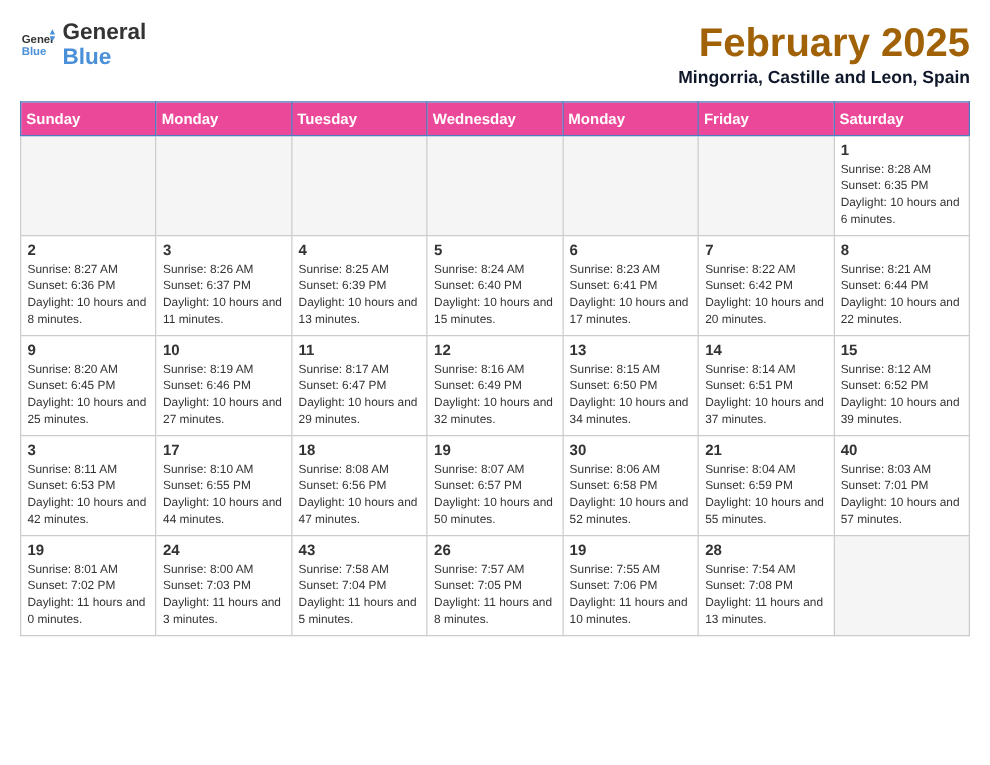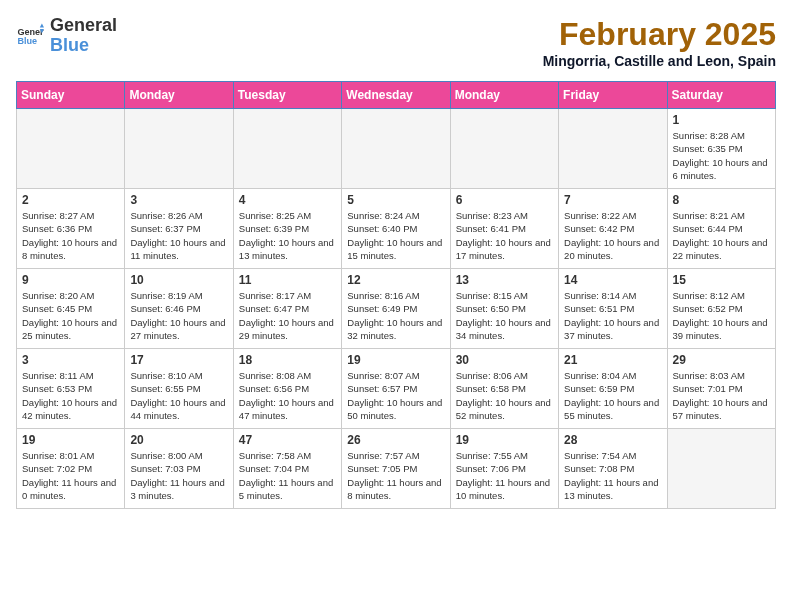--- a/index.html
+++ b/index.html
@@ -213,35 +213,35 @@
         </td>
         <td>
           <span class="day-number">30</span>
           <div class="day-info">Sunrise: 8:06 AM<br>Sunset: 6:58 PM<br>Daylight: 10 hours and 52 minutes.</div>
         </td>
         <td>
           <span class="day-number">21</span>
           <div class="day-info">Sunrise: 8:04 AM<br>Sunset: 6:59 PM<br>Daylight: 10 hours and 55 minutes.</div>
         </td>
         <td>
-          <span class="day-number">29</span>
+          <span class="day-number">40</span>
           <div class="day-info">Sunrise: 8:03 AM<br>Sunset: 7:01 PM<br>Daylight: 10 hours and 57 minutes.</div>
         </td>
       </tr>
       <tr>
         <td>
           <span class="day-number">19</span>
           <div class="day-info">Sunrise: 8:01 AM<br>Sunset: 7:02 PM<br>Daylight: 11 hours and 0 minutes.</div>
         </td>
         <td>
-          <span class="day-number">20</span>
+          <span class="day-number">24</span>
           <div class="day-info">Sunrise: 8:00 AM<br>Sunset: 7:03 PM<br>Daylight: 11 hours and 3 minutes.</div>
         </td>
         <td>
-          <span class="day-number">47</span>
+          <span class="day-number">43</span>
           <div class="day-info">Sunrise: 7:58 AM<br>Sunset: 7:04 PM<br>Daylight: 11 hours and 5 minutes.</div>
         </td>
         <td>
           <span class="day-number">26</span>
           <div class="day-info">Sunrise: 7:57 AM<br>Sunset: 7:05 PM<br>Daylight: 11 hours and 8 minutes.</div>
         </td>
         <td>
           <span class="day-number">19</span>
           <div class="day-info">Sunrise: 7:55 AM<br>Sunset: 7:06 PM<br>Daylight: 11 hours and 10 minutes.</div>
         </td>

